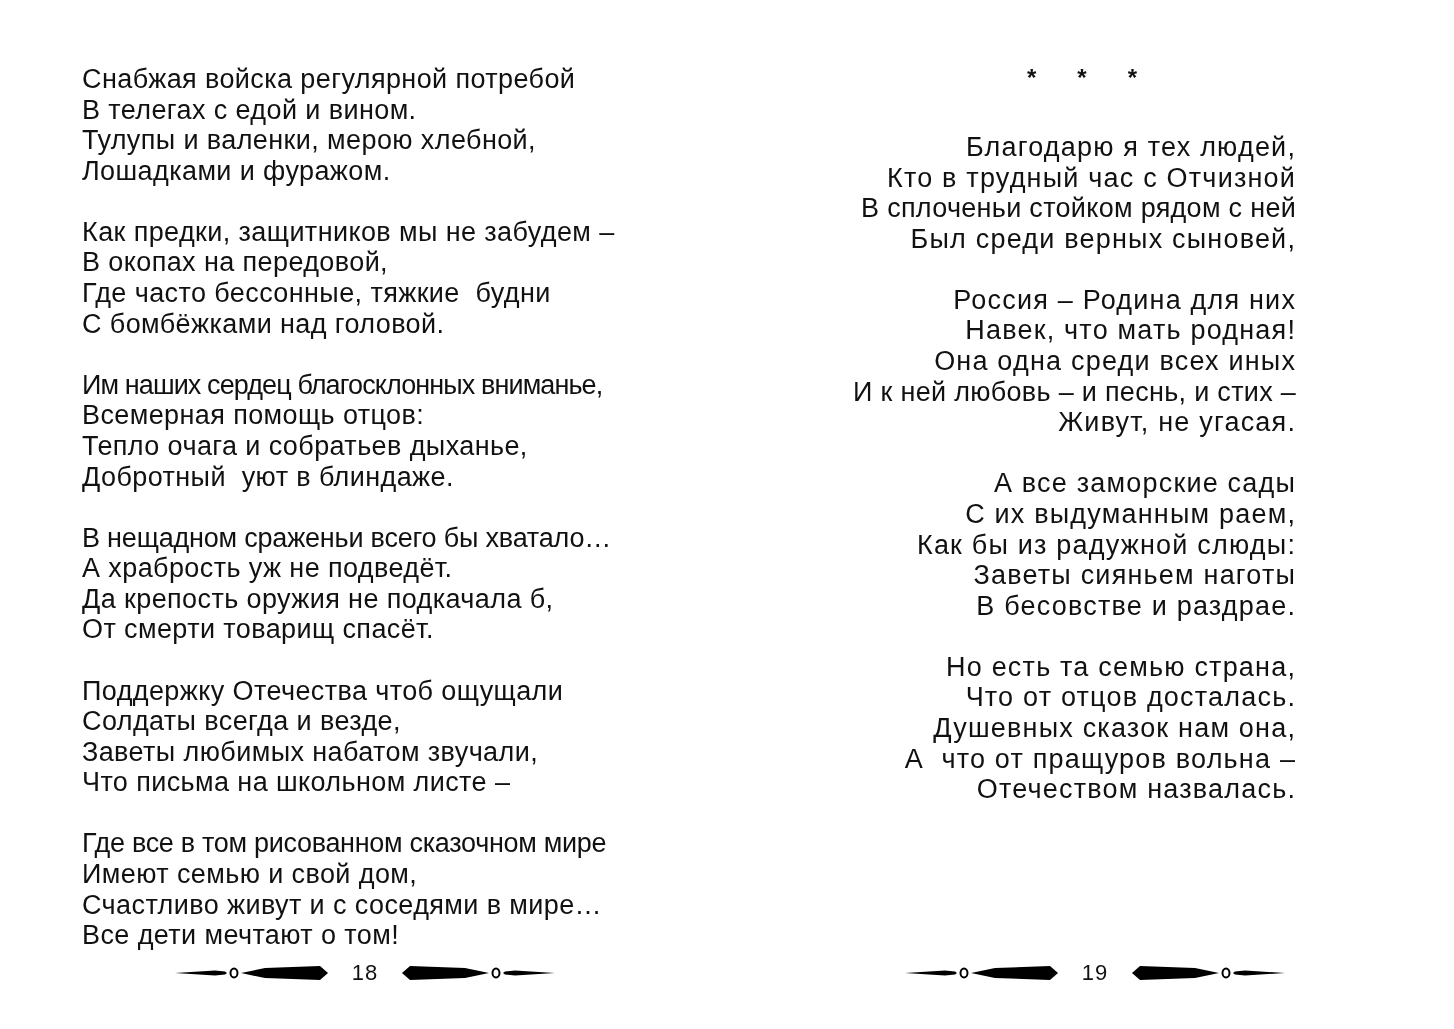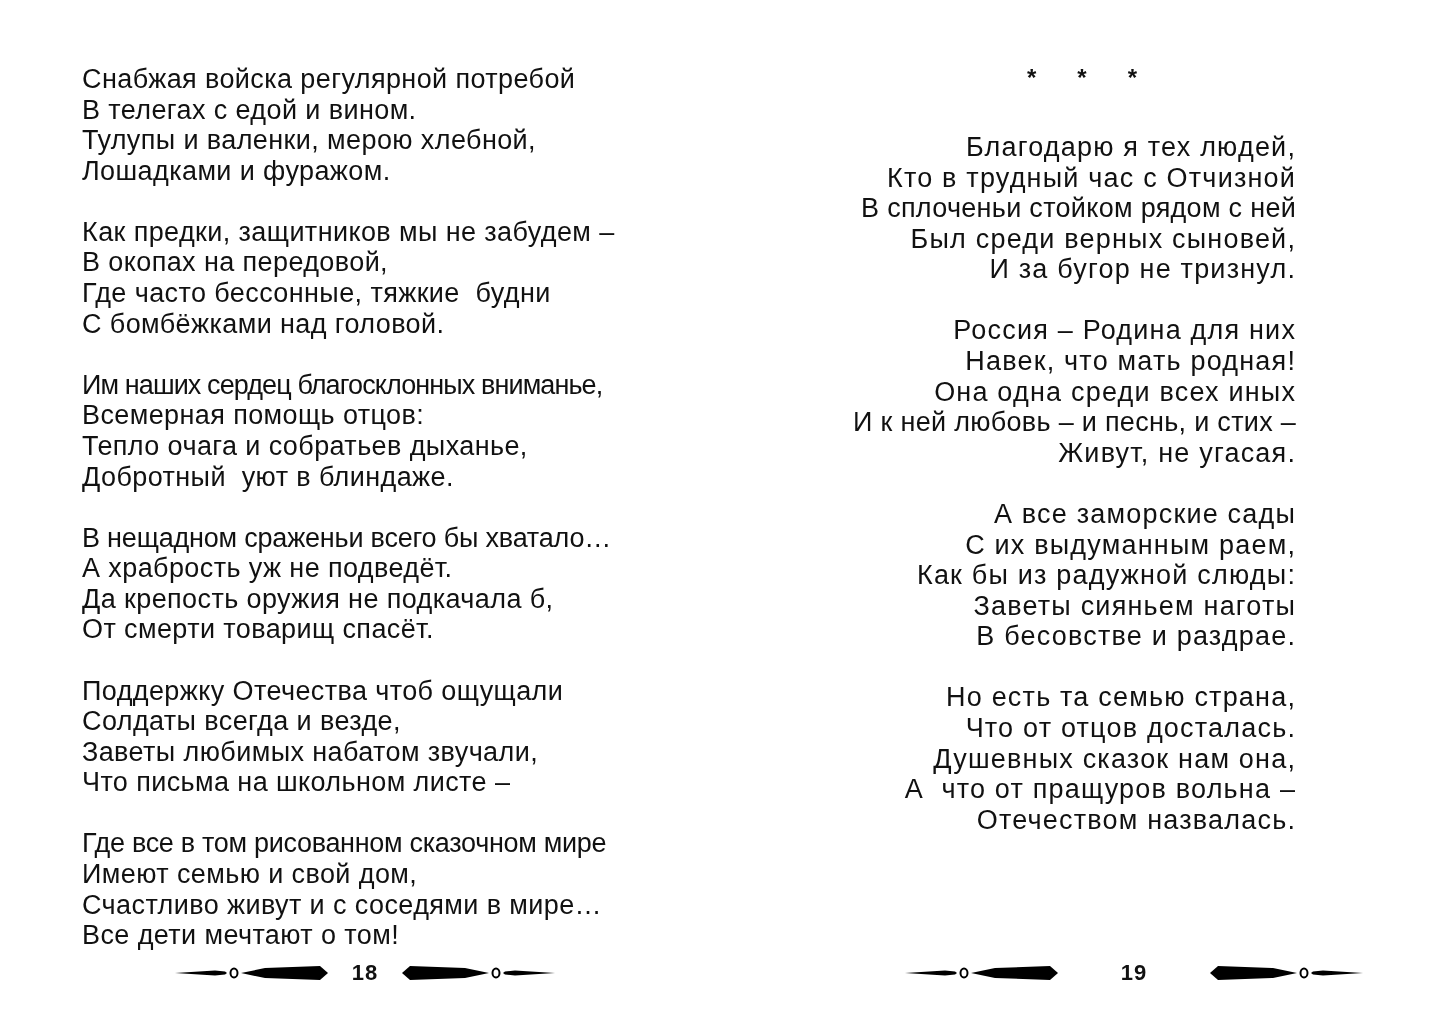--- a/index.html
+++ b/index.html
@@ -16,24 +16,24 @@
     .stanza { margin: 0 0 30.5px 0; }
     .line {
       font-size: 27px; line-height: 30.6px; white-space: pre; letter-spacing: 0.4px;
     }
     .right-poem .line { letter-spacing: 1.2px; text-align: right; }
     .asterisms {
       position: absolute; left: 300px; top: 64px; width: 110px;
       display: flex; justify-content: space-between; font-size: 24px; font-weight: bold;
     }
     .footer {
-      position: absolute; top: 960px; display: flex; align-items: center; font-weight: bold;
+      position: absolute; top: 960px; display: flex; align-items: center;
     }
     .left-footer { left: 175px; }
-    .right-footer { left: 178px; gap: 39px; }
+    .right-footer { left: 178px; }
     .page-number { font-size: 22px; width: 70px; text-align: center; letter-spacing: 1px; }
     .ornament { display: block; }
   </style>
 </head>
 <body>
 
 <div class="page page-left">
   <div class="poem left-poem">
     <div class="stanza">
       <div class="line">Снабжая войска регулярной потребой</div>
@@ -93,21 +93,20 @@
     <span>*</span>
     <span>*</span>
     <span>*</span>
   </div>
   <div class="poem right-poem">
     <div class="stanza">
       <div class="line">Благодарю я тех людей,</div>
       <div class="line">Кто в трудный час с Отчизной</div>
       <div class="line" style="letter-spacing:0.3px;">В сплоченьи стойком рядом с ней</div>
       <div class="line">Был среди верных сыновей,</div>
-      <div class="line">И за бугор не тризнул.</div>
     </div>
     <div class="stanza">
       <div class="line">Россия – Родина для них</div>
       <div class="line">Навек, что мать родная!</div>
       <div class="line">Она одна среди всех иных</div>
       <div class="line" style="letter-spacing:0.3px;">И к ней любовь – и песнь, и стих –</div>
       <div class="line">Живут, не угасая.</div>
     </div>
     <div class="stanza">
       <div class="line">А все заморские сады</div>

